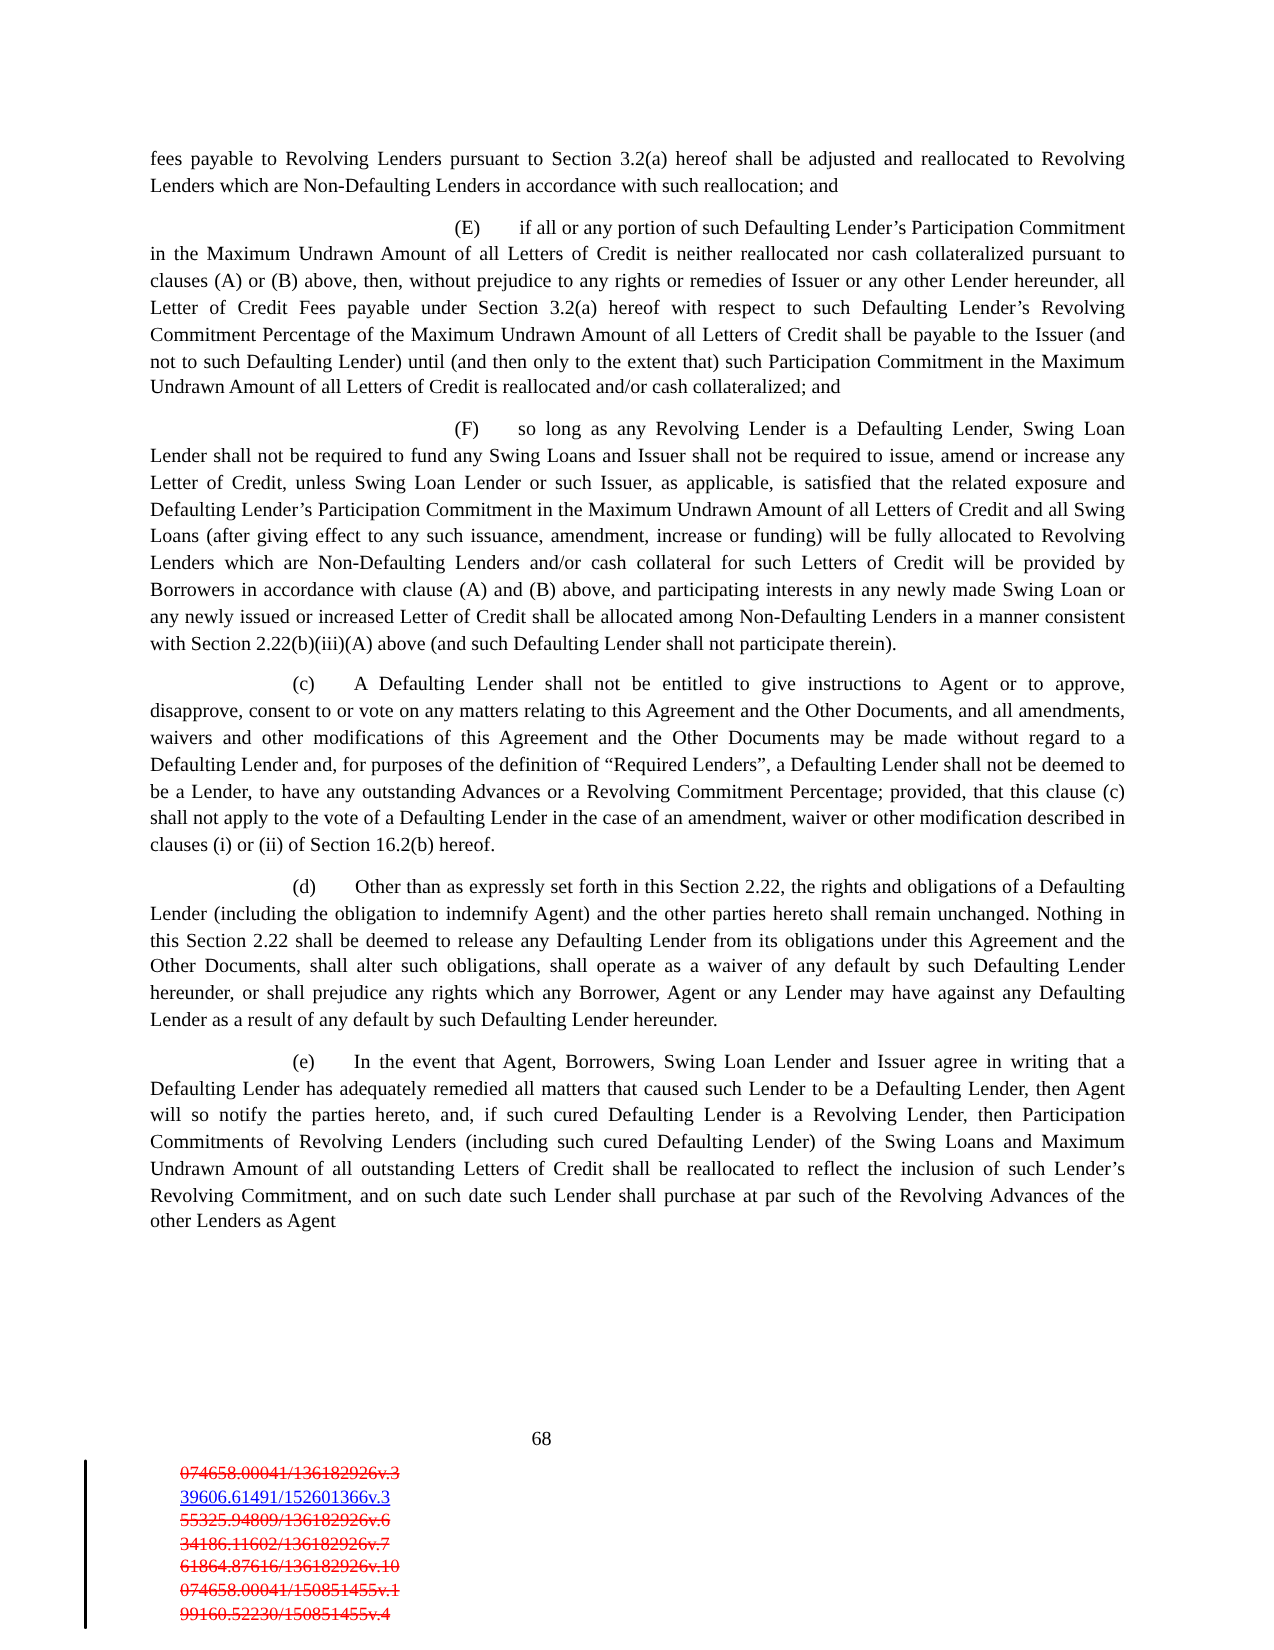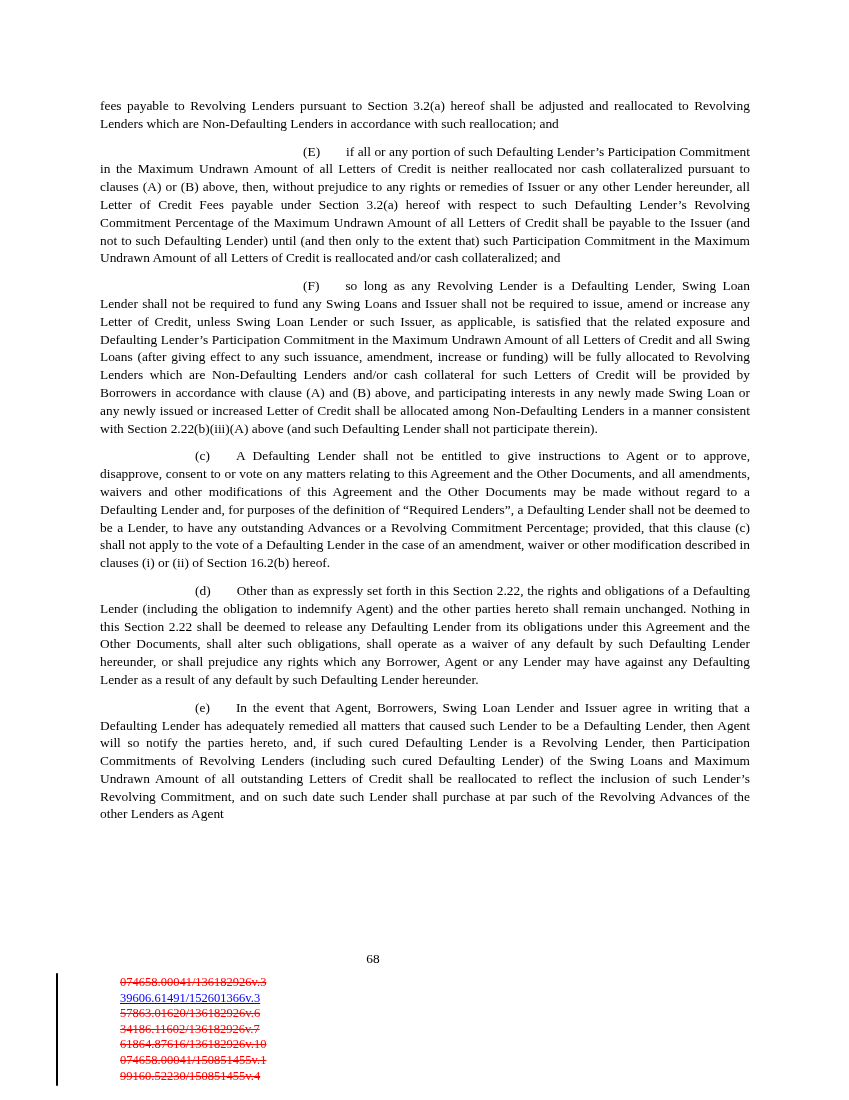--- a/index.html
+++ b/index.html
@@ -21,21 +21,21 @@
     line-height: 17.8px;
   }
   p.para { margin: 0 0 10px 0; }
   p.para:last-child { margin-bottom: 0; }
   .p-cont { text-indent: 0; }
   .p-deep { text-indent: 203px; }
   .p-norm { text-indent: 95px; }
   .plabel { padding-right: 26px; }
   .page-number {
     position: absolute;
-    top: 951px; left: 12px; width: 722px;
+    top: 951px; left: 0; width: 722px;
     text-align: center;
     font-size: 13.4px;
   }
   .footer {
     position: absolute;
     left: 100px; top: 975px;
     font-size: 12.5px;
     line-height: 15.6px;
     margin-left: 20px;
   }
@@ -62,20 +62,20 @@
       <p class="para p-norm"><span class="plabel">(e)</span><span>In the event that Agent, Borrowers, Swing Loan Lender and Issuer agree in writing that a Defaulting Lender has adequately remedied all matters that caused such Lender to be a Defaulting Lender, then Agent will so notify the parties hereto, and, if such cured Defaulting Lender is a Revolving Lender, then Participation Commitments of Revolving Lenders (including such cured Defaulting Lender) of the Swing Loans and Maximum Undrawn Amount of all outstanding Letters of Credit shall be reallocated to reflect the inclusion of such Lender’s Revolving Commitment, and on such date such Lender shall purchase at par such of the Revolving Advances of the other Lenders as Agent</span></p>
     </div>
 
   <div class="page-number">68</div>
 
   <div class="change-bar"></div>
 
   <div class="footer" id="stamps">
       <div class="stamp stamp-del">074658.00041/136182926v.3</div>
       <div class="stamp stamp-ins">39606.61491/152601366v.3</div>
-      <div class="stamp stamp-del">57863.01620/136182926v.6</div>
+      <div class="stamp stamp-del">55325.94809/136182926v.6</div>
       <div class="stamp stamp-del">34186.11602/136182926v.7</div>
       <div class="stamp stamp-del">61864.87616/136182926v.10</div>
       <div class="stamp stamp-del">074658.00041/150851455v.1</div>
       <div class="stamp stamp-del">99160.52230/150851455v.4</div>
     </div>
 
 </div>
 
 </body></html>

